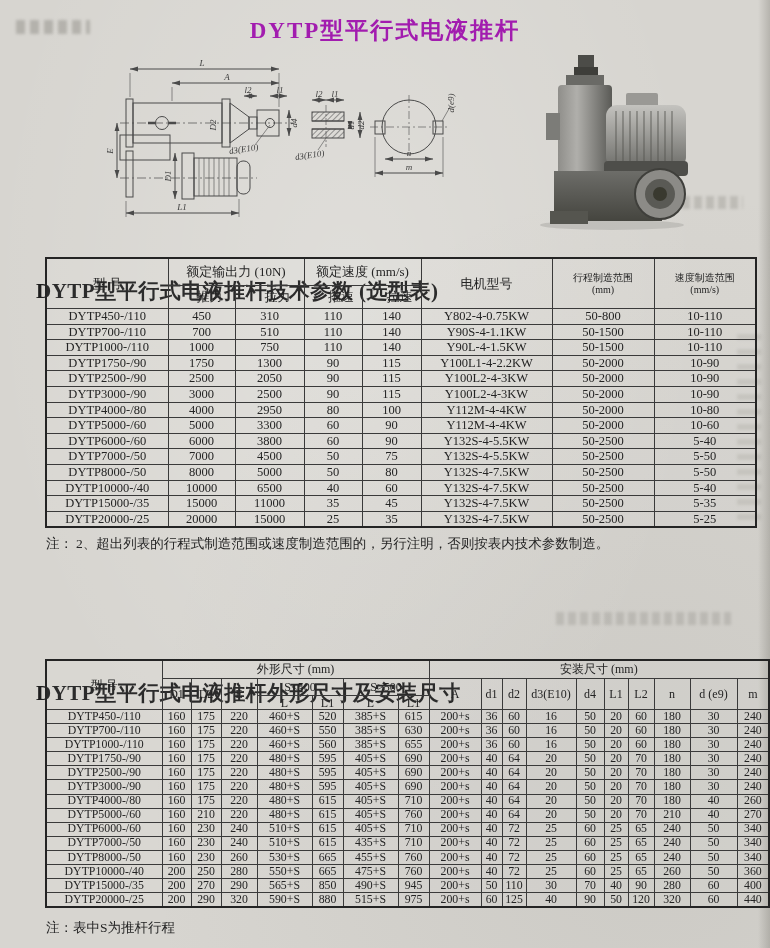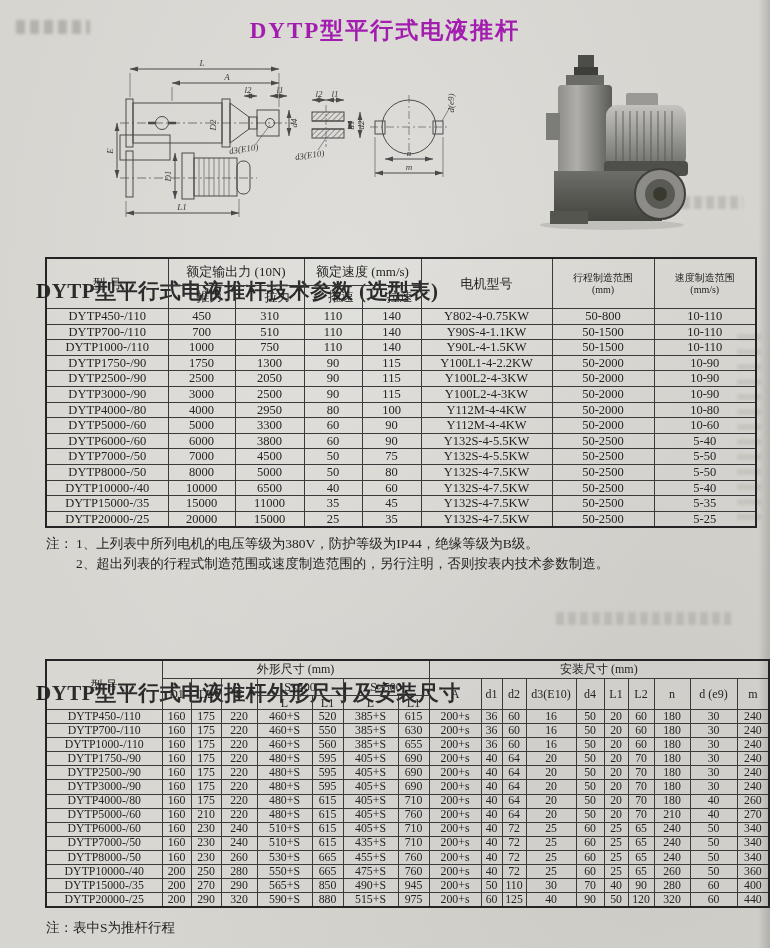--- a/index.html
+++ b/index.html
@@ -386,21 +386,20 @@
         <td>Y132S-4-7.5KW</td>
         <td>50-2500</td>
         <td>5-25</td>
       </tr>
     </tbody>
 </table>
 
 <div class="notes">
   <span class="note-prefix">注：</span>
   <div class="note-items">
-    <div class="note-item">1、上列表中所列电机的电压等级为380V，防护等级为IP44，绝缘等级为B级。</div>
     <div class="note-item">2、超出列表的行程式制造范围或速度制造范围的，另行注明，否则按表内技术参数制造。</div>
   </div>
 </div>
 
 <div class="sec-title sec2">DYTP型平行式电液推杆外形尺寸及安装尺寸</div>
 
 <table class="t2">
   <colgroup>
     <col style="width:116px">
       <col style="width:29px">

